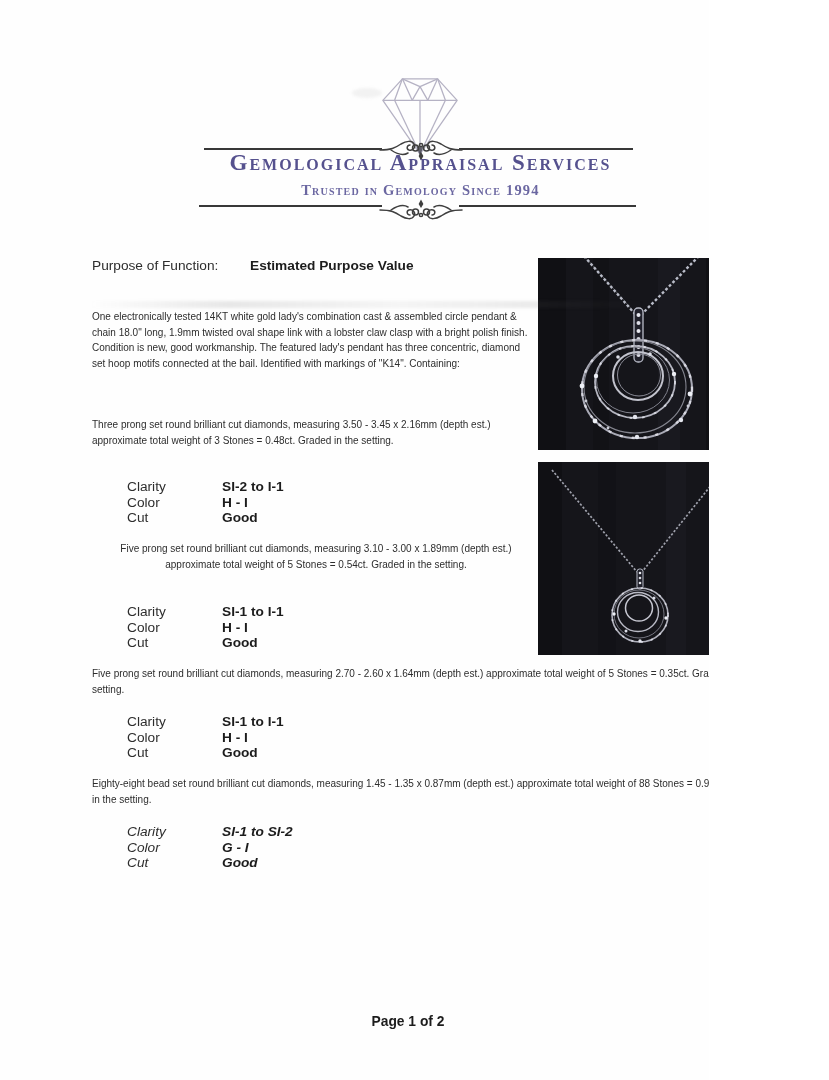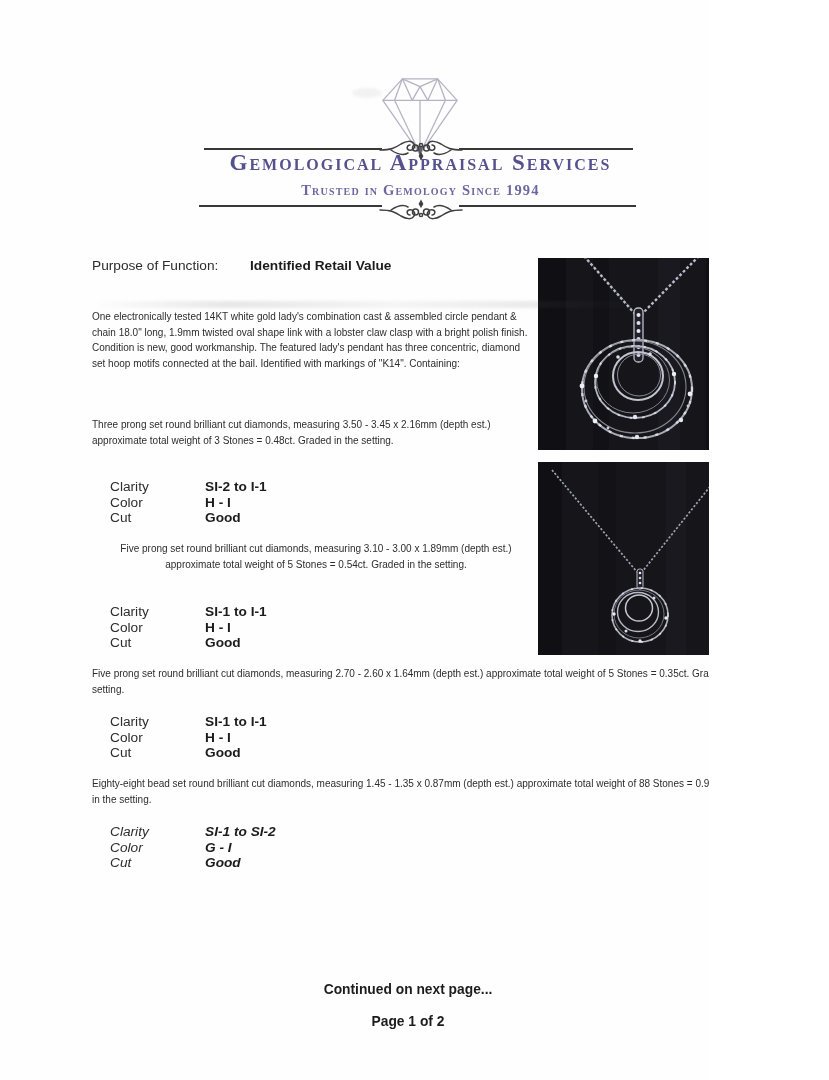--- a/index.html
+++ b/index.html
@@ -30,21 +30,21 @@
   
   .meta{position:absolute;left:92px;top:258px;font-size:13.7px;line-height:15.3px;}
   .meta-label{display:inline-block;width:158px;}
   .meta-value{font-weight:bold;color:#1c1c1c;}
   .body-par{position:absolute;margin:0;font-size:10px;line-height:15.6px;}
   .desc{left:92px;top:309px;width:438px;}
   .s1{left:92px;top:417px;width:442px;}
   .s2{left:92px;top:541px;width:448px;text-align:center;}
   .s3{left:92px;top:666px;width:672px;}
   .s4{left:92px;top:776px;width:678px;}
-  .grades{position:absolute;left:110px;font-size:13.7px;line-height:15.6px;}
+  .grades{position:absolute;left:127px;font-size:13.7px;line-height:15.6px;}
   .g1{top:479px;} .g2{top:604px;} .g3{top:714px;} .g4{top:824px;font-style:italic;}
   .g-label{display:inline-block;width:95px;}
   .g-value{font-weight:bold;color:#1c1c1c;}
   
   .photo{position:absolute;margin:0;line-height:0;}
   .photo-1{left:538px;top:258px;}
   .photo-2{left:538px;top:462px;}
   
   .footer-line{position:absolute;left:0;width:816px;text-align:center;
     font-size:13.8px;font-weight:bold;color:#1c1c1c;margin:0;}
@@ -108,21 +108,21 @@
       <path d="M83,15 C72,15 68,13 62,9 C57,6 51,5 49,9 C47,12 50,16 54,15 C57,14 56,10 53,10"></path>
       <path d="M72,15 C66,19 60,21 55,18"></path>
       <circle cx="47.5" cy="13" r="3"></circle>
       <circle cx="42" cy="10" r="1.6"></circle>
     </g>
     <path d="M42,17 L39.6,21 L42,25.5 L44.4,21 Z" fill="#3f3f3f"></path>
   </svg>
 
   <div class="meta">
     <div>
-      <span class="meta-label">Purpose of Function:</span><span class="meta-value">Identified Retail Value</span>
+      <span class="meta-label">Purpose of Function:</span><span class="meta-value">Estimated Purpose Value</span>
     </div>
   </div>
 
   <p class="body-par desc">One electronically tested 14KT white gold lady's combination cast &amp; assembled circle pendant &amp; chain 18.0" long, 1.9mm twisted oval shape link with a lobster claw clasp with a bright polish finish. Condition is new, good workmanship. The featured lady's pendant has three concentric, diamond set hoop motifs connected at the bail. Identified with markings of "K14".  Containing:</p>
 
   <p class="body-par s1">Three prong set round brilliant cut diamonds, measuring 3.50 - 3.45 x 2.16mm (depth est.) approximate total weight of 3 Stones = 0.48ct. Graded in the setting.</p>
   <div class="grades g1">
     <div class="grade-row">
       <span class="g-label">Clarity</span><span class="g-value">SI-2 to I-1</span>
     </div>
@@ -243,20 +243,19 @@
       <ellipse cx="102" cy="153" rx="28" ry="27" fill="none" stroke="#e3e4ec" stroke-width="1.8" stroke-dasharray="2 8" opacity="0.75"></ellipse>
 
       <circle cx="76" cy="152" r="1.7" fill="#eef0f6"></circle>
       <circle cx="102" cy="179" r="1.7" fill="#e4e6ee"></circle>
       <circle cx="128" cy="156" r="1.7" fill="#eef0f6"></circle>
       <circle cx="88" cy="169" r="1.5" fill="#dcdee8"></circle>
       <circle cx="116" cy="136" r="1.5" fill="#dcdee8"></circle>
     </svg>
   </figure>
 
-  <p class="footer-line footer-1">Continued on next page...</p>
   <p class="footer-line footer-2">Page 1 of 2</p>
 
   <div class="smudge smudge-1"></div>
   <div class="smudge smudge-2"></div>
   <div class="smudge smudge-3"></div>
 
 </div>
 
 </body></html>

